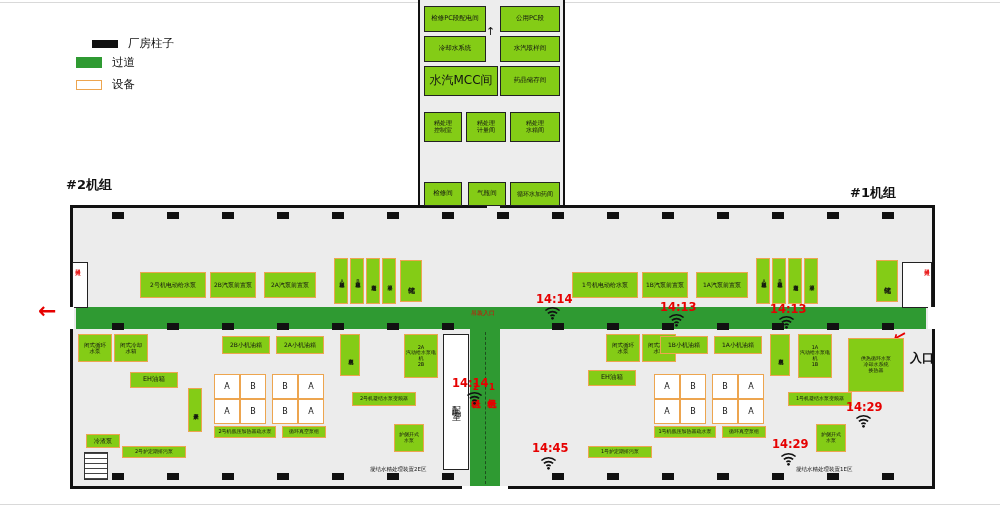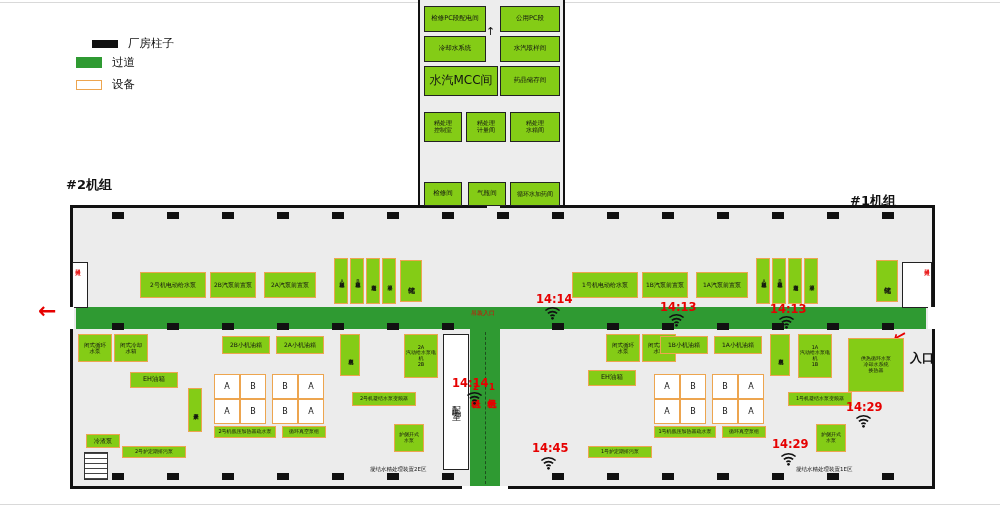--- a/index.html
+++ b/index.html
@@ -62,21 +62,21 @@
   <div class="legend-row" style="left:76px;top:55px">
     <span class="sw sw-aisle"></span>
     <span class="legend-label">过道</span>
   </div>
   <div class="legend-row" style="left:76px;top:77px">
     <span class="sw sw-equip"></span>
     <span class="legend-label">设备</span>
   </div>
 
   <div class="unit-label" style="left:66px;top:176px">#2机组</div>
-  <div class="unit-label" style="left:850px;top:192px">#1机组</div>
+  <div class="unit-label" style="left:850px;top:184px">#1机组</div>
 
   <div id="annex"></div>
 
   <div id="hall"></div>
   <div class="gapw" style="left:487px;top:202px;width:13px;height:8px"></div>
 
   <div id="corrH" class="aisle"></div>
   <div id="corrV" class="aisle"></div>
   <div class="dash"></div>
 

